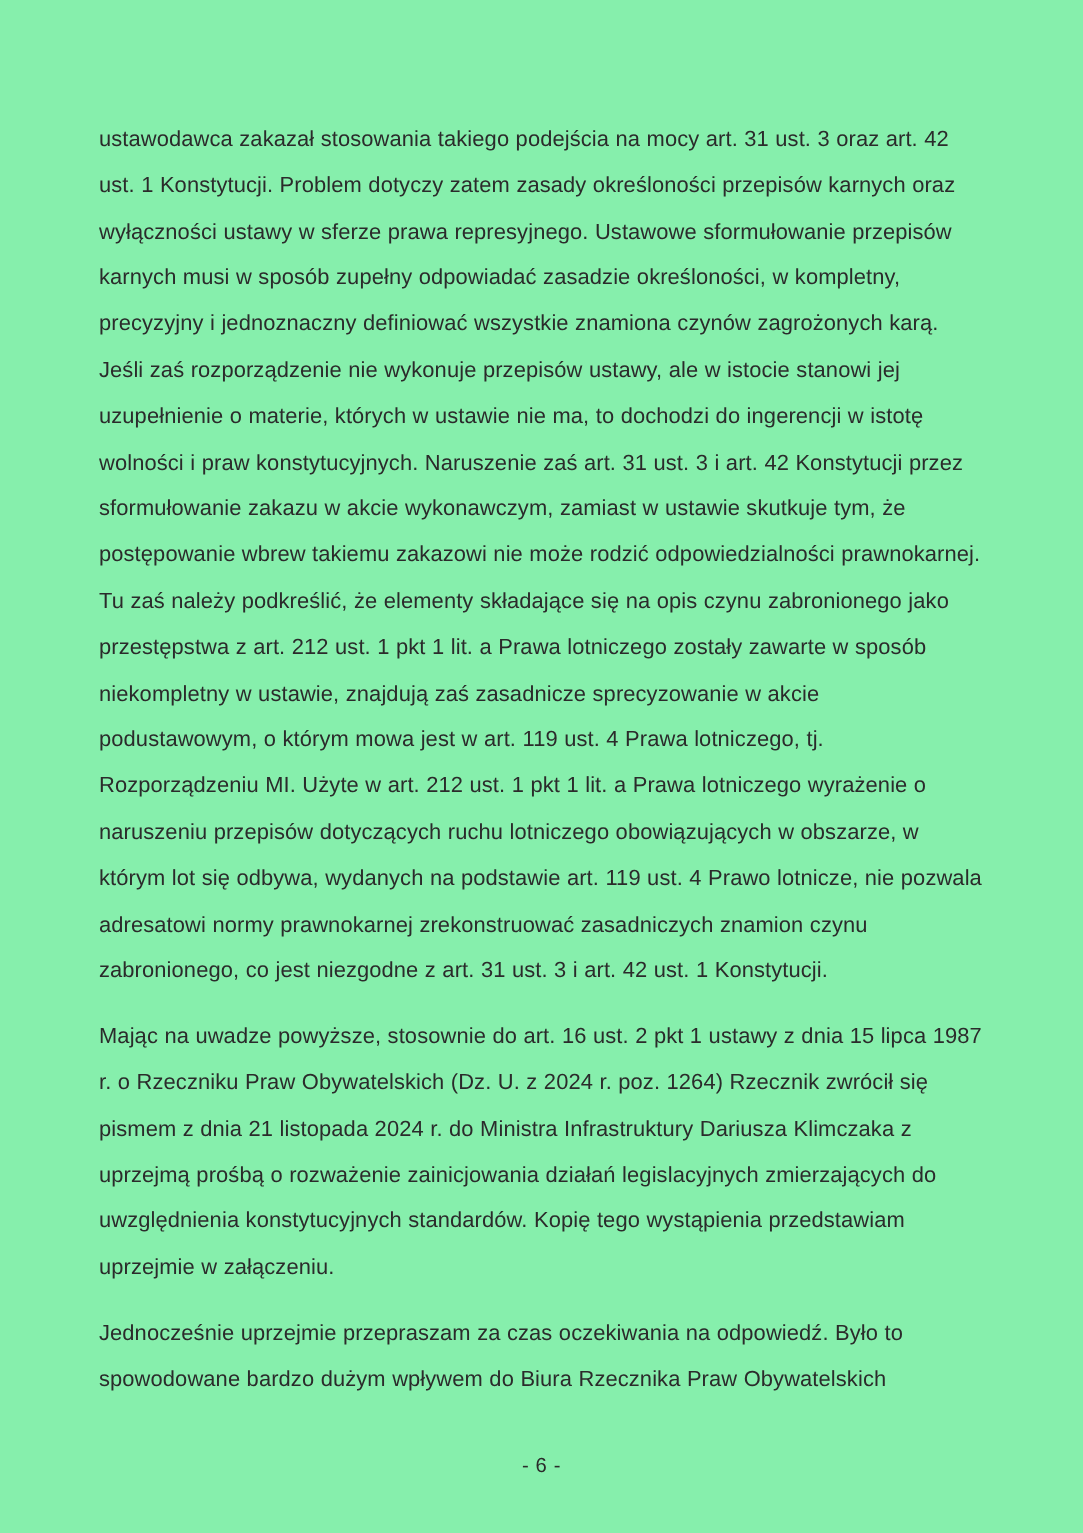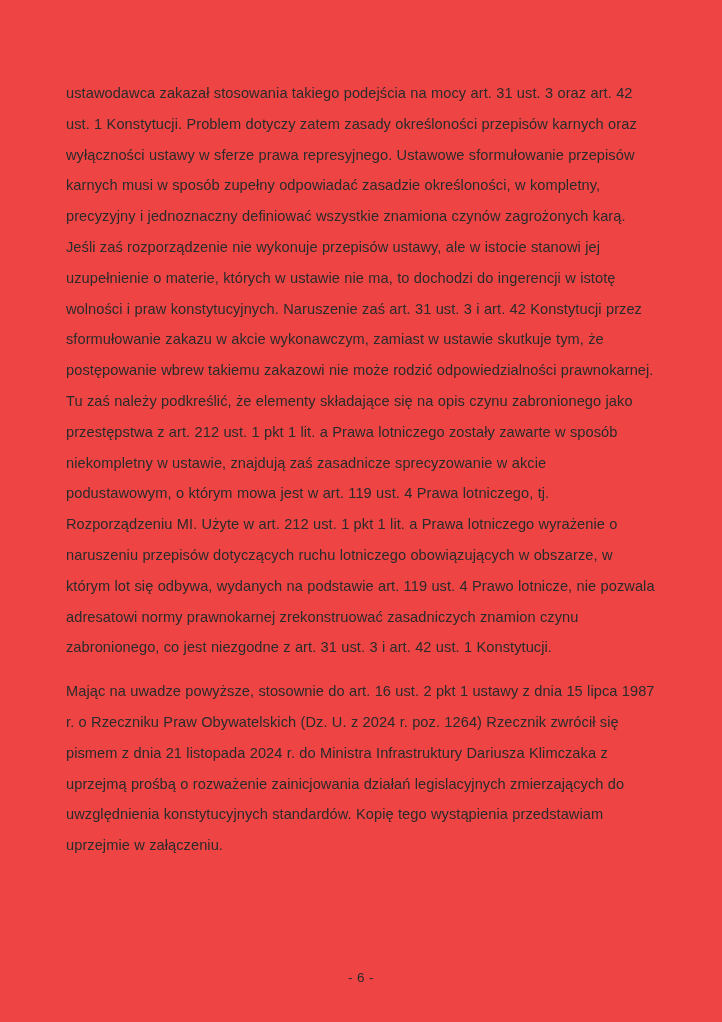--- a/index.html
+++ b/index.html
@@ -14,21 +14,21 @@
     position: relative;
     overflow: hidden;
     font-family: "Liberation Sans", "DejaVu Sans", sans-serif;
     color: #2b2b2b;
     -webkit-font-smoothing: antialiased;
   }
 
   .page {
     position: absolute;
     inset: 0;
-    background: #ef4444;
+    background: #86efac;
     display: flex;
     flex-direction: column;
   }
 
   .page-body {
     position: absolute;
     left: 66px;
     top: 78px;
     width: 590px;
   }
@@ -68,20 +68,21 @@
 <body>
 
 <div class="page">
 
   <div class="page-body">
 
     <p class="para">ustawodawca zakazał stosowania takiego podejścia na mocy art. 31 ust. 3 oraz art. 42 ust. 1 Konstytucji. Problem dotyczy zatem zasady określoności przepisów karnych oraz wyłączności ustawy w sferze prawa represyjnego. Ustawowe sformułowanie przepisów karnych musi w sposób zupełny odpowiadać zasadzie określoności, w kompletny, precyzyjny i jednoznaczny definiować wszystkie znamiona czynów zagrożonych karą. Jeśli zaś rozporządzenie nie wykonuje przepisów ustawy, ale w istocie stanowi jej uzupełnienie o materie, których w ustawie nie ma, to dochodzi do ingerencji w istotę wolności i praw konstytucyjnych. Naruszenie zaś art. 31 ust. 3 i art. 42 Konstytucji przez sformułowanie zakazu w akcie wykonawczym, zamiast w ustawie skutkuje tym, że postępowanie wbrew takiemu zakazowi nie może rodzić odpowiedzialności prawnokarnej. Tu zaś należy podkreślić, że elementy składające się na opis czynu zabronionego jako przestępstwa z art. 212 ust. 1 pkt 1 lit. a Prawa lotniczego zostały zawarte w sposób niekompletny w ustawie, znajdują zaś zasadnicze sprecyzowanie w akcie podustawowym, o którym mowa jest w art. 119 ust. 4 Prawa lotniczego, tj. Rozporządzeniu MI. Użyte w art. 212 ust. 1 pkt 1 lit. a Prawa lotniczego wyrażenie o naruszeniu przepisów dotyczących ruchu lotniczego obowiązujących w obszarze, w którym lot się odbywa, wydanych na podstawie art. 119 ust. 4 Prawo lotnicze, nie pozwala adresatowi normy prawnokarnej zrekonstruować zasadniczych znamion czynu zabronionego, co jest niezgodne z art. 31 ust. 3 i art. 42 ust. 1 Konstytucji.</p>
 
     <p class="para">Mając na uwadze powyższe, stosownie do art. 16 ust. 2 pkt 1 ustawy z dnia 15 lipca 1987 r. o Rzeczniku Praw Obywatelskich (Dz. U. z 2024 r. poz. 1264) Rzecznik zwrócił się pismem z dnia 21 listopada 2024 r. do Ministra Infrastruktury Dariusza Klimczaka z uprzejmą prośbą o rozważenie zainicjowania działań legislacyjnych zmierzających do uwzględnienia konstytucyjnych standardów. Kopię tego wystąpienia przedstawiam uprzejmie w załączeniu.</p>
 
+    <p class="para">Jednocześnie uprzejmie przepraszam za czas oczekiwania na odpowiedź. Było to spowodowane bardzo dużym wpływem do Biura Rzecznika Praw Obywatelskich</p>
 
   </div>
 
   <div class="page-footer">
     <span class="page-number">- 6 -</span>
   </div>
 
 </div>
 
 </body></html>

